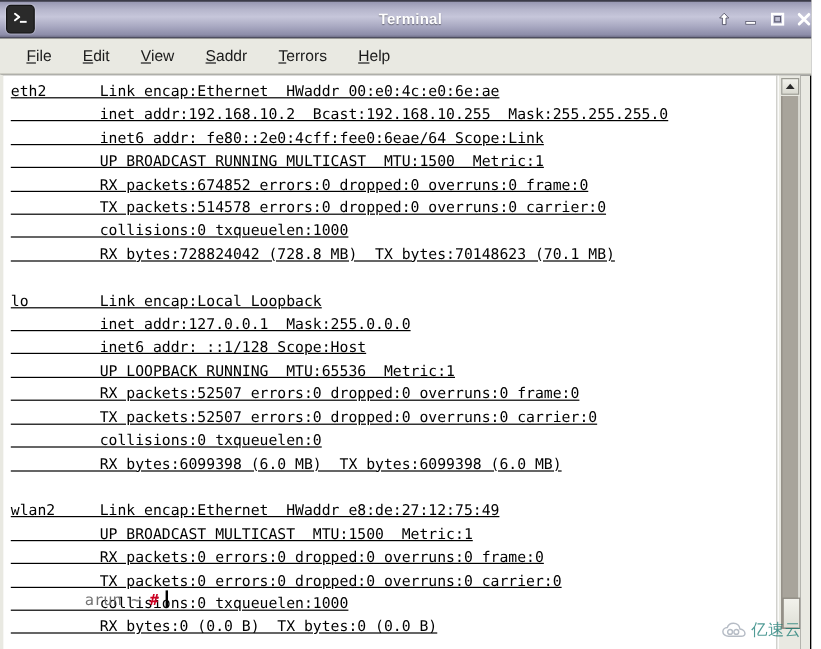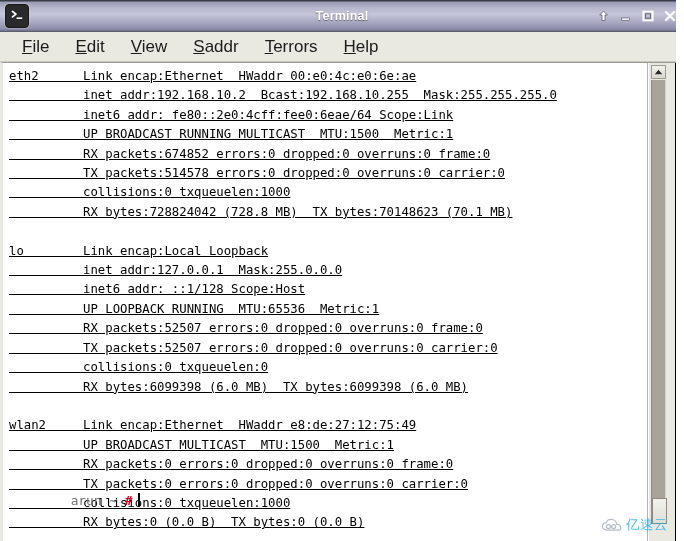--- a/index.html
+++ b/index.html
@@ -96,21 +96,21 @@
     width: 684px;
     height: 30px;
     box-sizing: border-box;
     background: #e9e9e2;
     border-bottom: 1px solid #c8c8be;
     display: flex;
     align-items: center;
     padding-left: 22px;
   }
   .menu-item {
-    font-size: 17px;
+    font-size: 13px;
     color: #1b1b1b;
     margin-right: 26px;
     cursor: default;
     white-space: nowrap;
   }
   .menu-item .mn {
     text-decoration: underline;
   }
 
   
@@ -237,21 +237,21 @@
     right: 8px;
     bottom: 7px;
     display: flex;
     align-items: center;
     gap: 3px;
     opacity: 0.72;
     pointer-events: none;
   }
   #watermark-text {
     font-size: 13.5px;
-    color: #0ea5e9;
+    color: #0f766e;
     font-family: "DejaVu Sans", sans-serif;
     letter-spacing: 0.5px;
   }
   #watermark svg { display: block; }
 </style>
 </head>
 <body>
 
 <div id="window">
 

